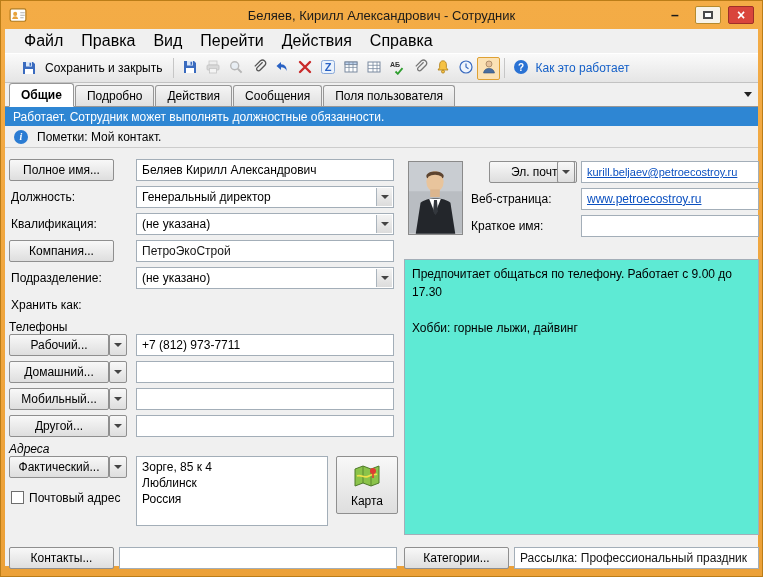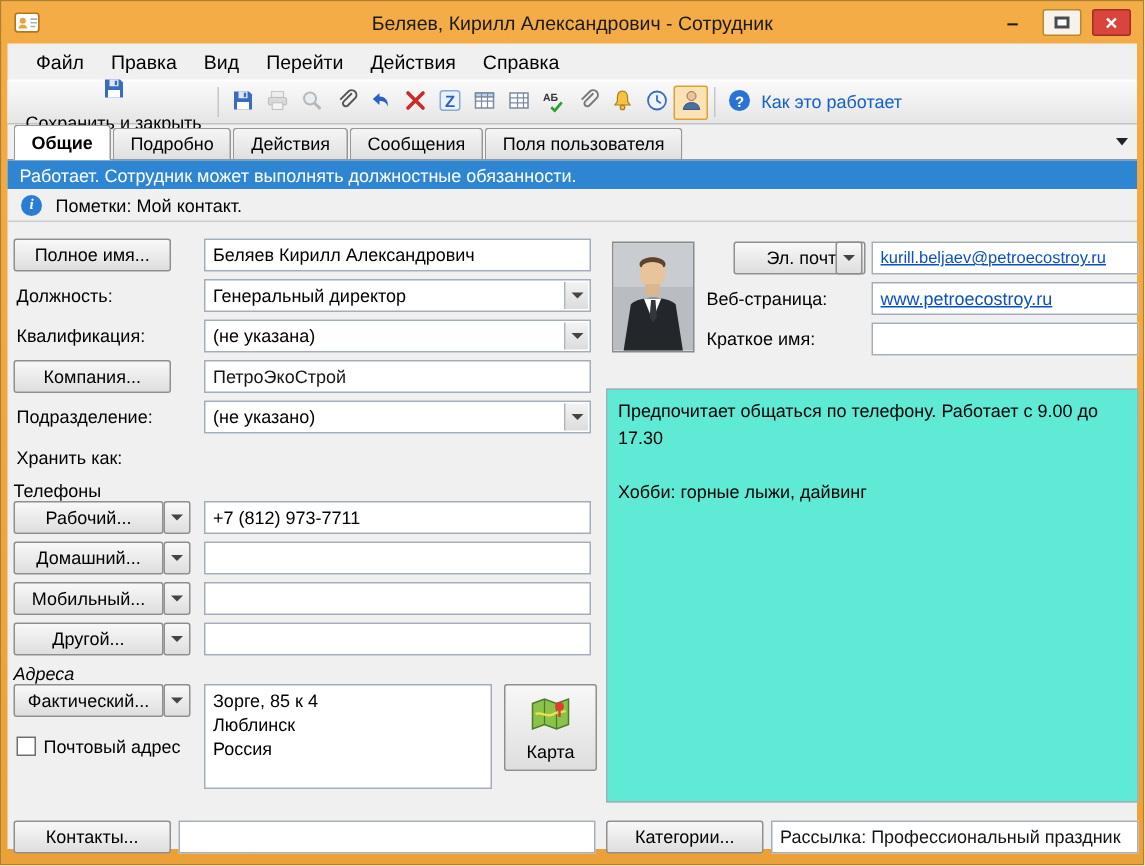--- a/index.html
+++ b/index.html
@@ -19,29 +19,29 @@
   .wc-min { color:#1a1a1a; font-weight:bold; font-size:14px; }
   .wc-max { background:#f7f3ea; border:1px solid #b58a2e; border-radius:2px; }
   .maxglyph { width:10px; height:8px; border:2px solid #4a4a4a; background:#fff; display:block; }
   .wc-close { background:#d9453c; border:1px solid #9e2f28; border-radius:2px;
     color:#fff; font-size:14px; font-weight:bold; }
 
   
   .client { position:absolute; left:4px; right:4px; top:28px; bottom:10px; background:#f0f0f0; }
 
   .menubar { position:absolute; top:0; left:0; right:0; height:24px;
-    display:flex; align-items:center; padding-left:10px; font-size:13px; }
+    display:flex; align-items:center; padding-left:10px; font-size:16px; }
   .menu-item { padding:3px 9px; }
 
   .toolbar { position:absolute; top:24px; left:0; right:0; height:30px;
     display:flex; align-items:center; padding:0 5px;
     background:linear-gradient(#fafafa,#e5e5e5);
     border-top:1px solid #fff; border-bottom:1px solid #c2c2c2; }
   .tb-btn { display:flex; align-items:center; gap:5px; padding:2px 6px;
-    border:1px solid transparent; border-radius:2px;flex-direction:column; }
+    border:1px solid transparent; border-radius:2px; }
   .ticon { width:23px; height:23px; display:flex; align-items:center;
     justify-content:center; border:1px solid transparent; border-radius:2px; }
   .ticon svg { width:16px; height:16px; }
   .ticon.disabled { opacity:.4; }
   .ticon.selected { background:#fbe2b5; border-color:#dfa133; }
   .tb-sep { width:1px; height:20px; background:#c6c6c6; margin:0 4px; }
   .help-link { color:#1560c8; margin-left:3px; }
 
   .tabrow { position:absolute; top:54px; left:0; right:0; height:24px;
     display:flex; align-items:flex-end; padding-left:4px;

